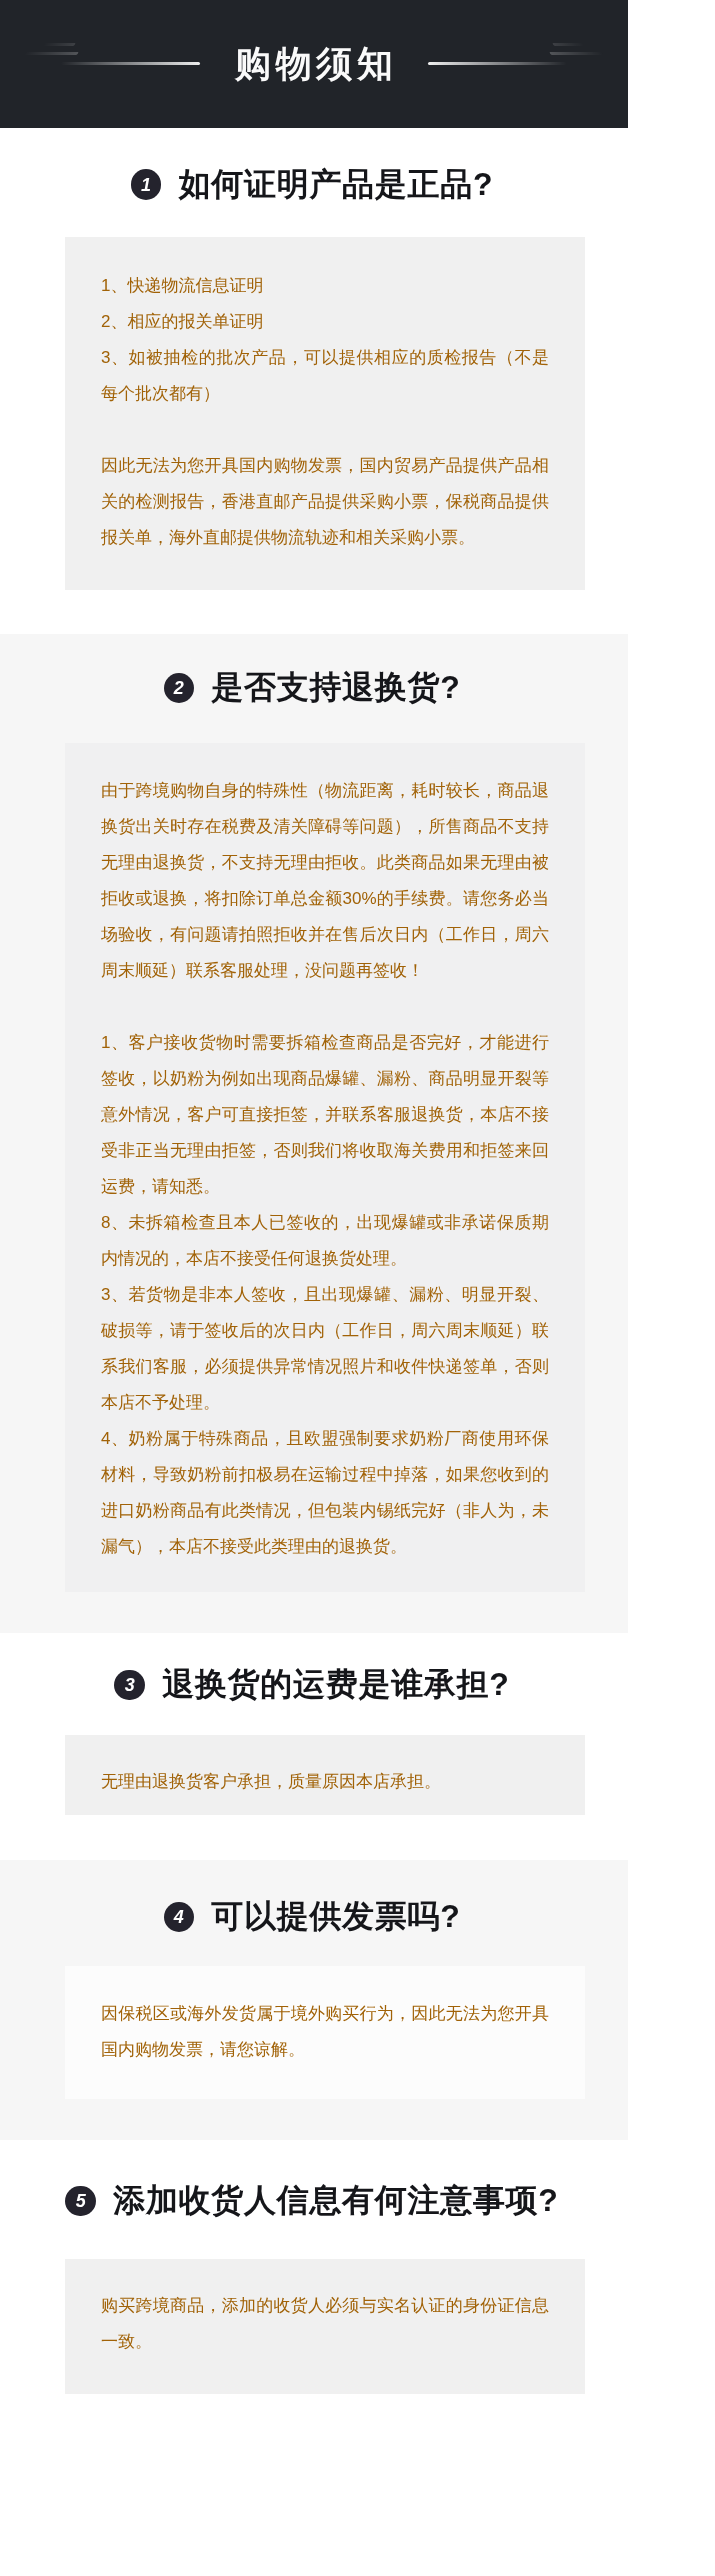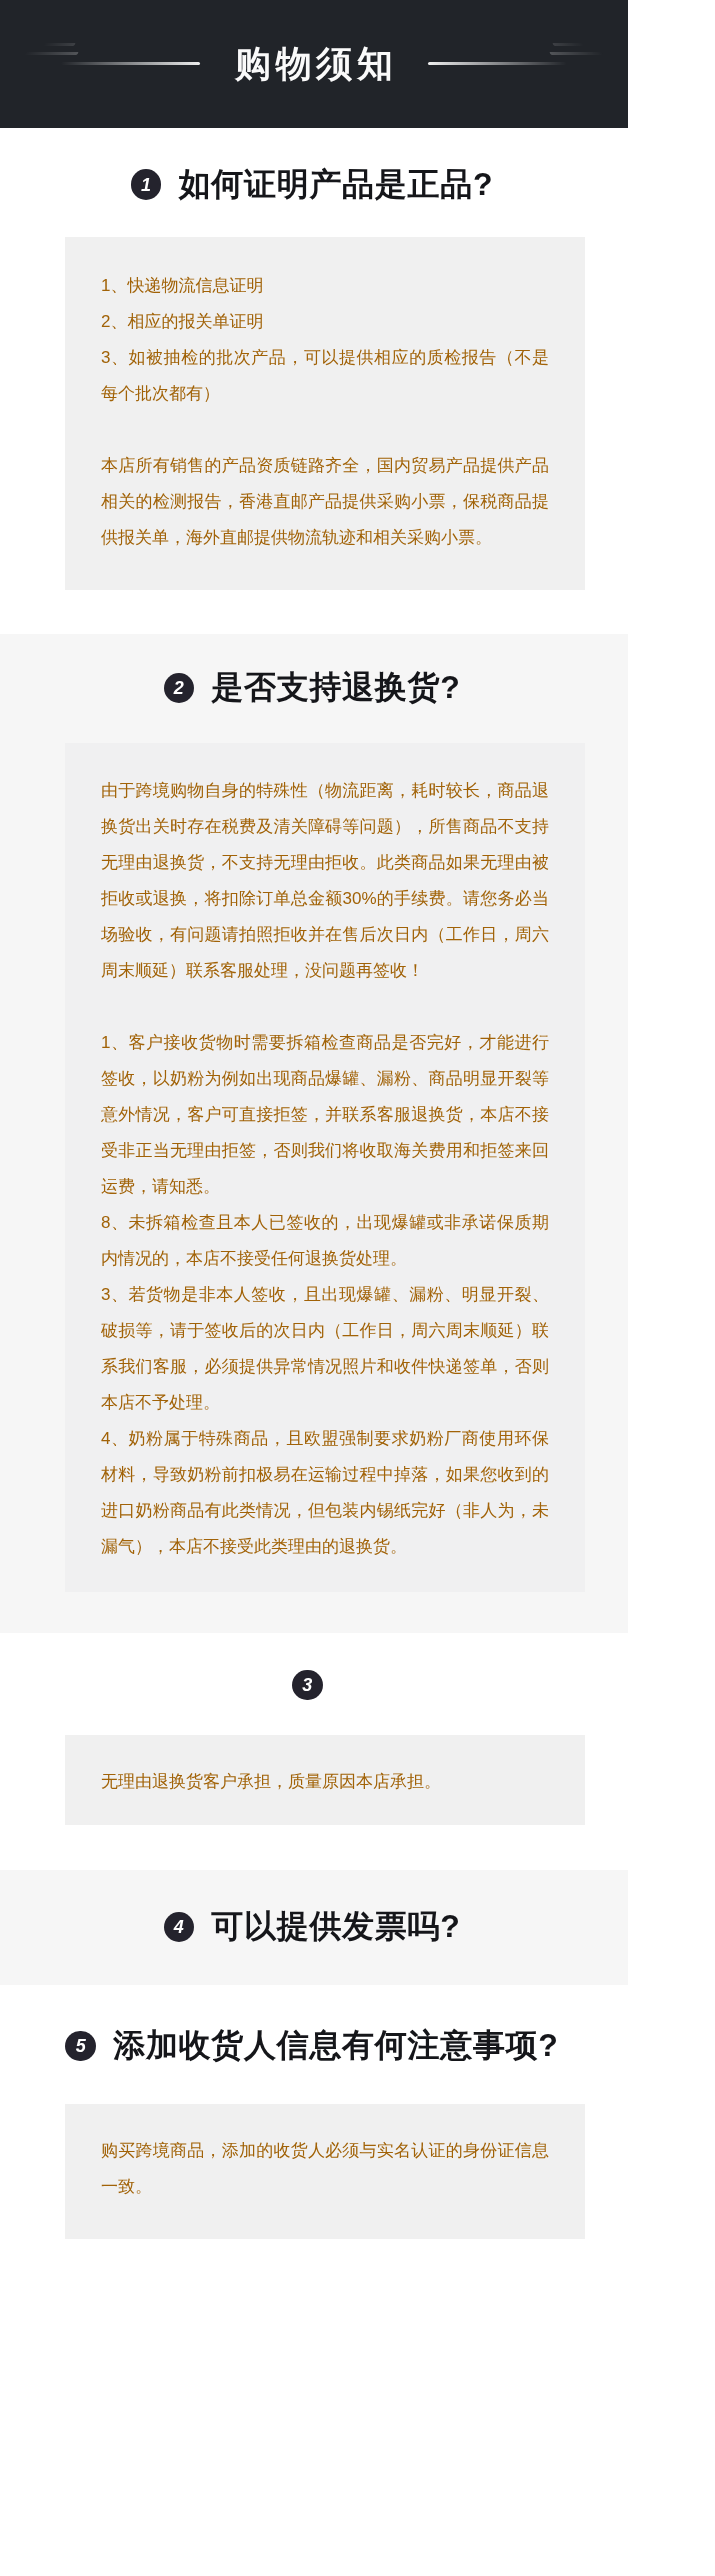--- a/index.html
+++ b/index.html
@@ -53,21 +53,21 @@
   .band{background:#f6f6f6;}
 
   
   .sec1 .title-row{margin-top:40px;}
   .sec1 .box{margin-top:36px;padding-bottom:34px;}
 
   .sec2{margin-top:44px;padding-top:38px;padding-bottom:41px;}
   .sec2 .box{margin-top:38px;background:#f0f0f1;padding-bottom:26.5px;}
 
   .sec3 .title-row{margin-top:36px;}
-  .sec3 .box{margin-top:33px;padding-top:29px;padding-bottom:25px;}
+  .sec3 .box{margin-top:33px;padding-top:29px;padding-bottom:15px;}
 
   .sec4{margin-top:45px;padding-top:41px;padding-bottom:41px;}
   .sec4 .box{margin-top:32px;background:#fcfcfc;padding-bottom:30.5px;}
 
   .sec5 .title-row{margin-top:45px;}
   .sec5 .box{margin-top:41px;padding-top:29px;padding-bottom:34px;}
 </style>
 </head>
 <body>
 
@@ -92,21 +92,21 @@
       <span class="badge">1</span>
       <h2 class="sec-title">如何证明产品是正品?</h2>
     </div>
     <div class="box">
         <div class="pgroup">
           <p>1、快递物流信息证明</p>
           <p>2、相应的报关单证明</p>
           <p>3、如被抽检的批次产品，可以提供相应的质检报告（不是每个批次都有）</p>
         </div>
         <div class="pgroup">
-          <p>本店所有销售的产品资质链路齐全，国内贸易产品提供产品相关的检测报告，香港直邮产品提供采购小票，保税商品提供报关单，海外直邮提供物流轨迹和相关采购小票。</p>
+          <p>因此无法为您开具国内购物发票，国内贸易产品提供产品相关的检测报告，香港直邮产品提供采购小票，保税商品提供报关单，海外直邮提供物流轨迹和相关采购小票。</p>
         </div>
       </div>
   </section>
 
   <section class="sec sec2 band">
     <div class="title-row">
       <span class="badge">2</span>
       <h2 class="sec-title">是否支持退换货?</h2>
     </div>
     <div class="box">
@@ -118,33 +118,39 @@
           <p>8、未拆箱检查且本人已签收的，出现爆罐或非承诺保质期内情况的，本店不接受任何退换货处理。</p>
           <p>3、若货物是非本人签收，且出现爆罐、漏粉、明显开裂、破损等，请于签收后的次日内（工作日，周六周末顺延）联系我们客服，必须提供异常情况照片和收件快递签单，否则本店不予处理。</p>
           <p>4、奶粉属于特殊商品，且欧盟强制要求奶粉厂商使用环保材料，导致奶粉前扣极易在运输过程中掉落，如果您收到的进口奶粉商品有此类情况，但包装内锡纸完好（非人为，未漏气），本店不接受此类理由的退换货。</p>
         </div>
       </div>
   </section>
 
   <section class="sec sec3">
     <div class="title-row">
       <span class="badge">3</span>
+      <h2 class="sec-title">退换货的运费是谁承担?</h2>
     </div>
     <div class="box">
         <div class="pgroup">
           <p>无理由退换货客户承担，质量原因本店承担。</p>
         </div>
       </div>
   </section>
 
   <section class="sec sec4 band">
     <div class="title-row">
       <span class="badge">4</span>
       <h2 class="sec-title">可以提供发票吗?</h2>
     </div>
+    <div class="box">
+        <div class="pgroup">
+          <p>因保税区或海外发货属于境外购买行为，因此无法为您开具国内购物发票，请您谅解。</p>
+        </div>
+      </div>
   </section>
 
   <section class="sec sec5">
     <div class="title-row">
       <span class="badge">5</span>
       <h2 class="sec-title">添加收货人信息有何注意事项?</h2>
     </div>
     <div class="box">
         <div class="pgroup">
           <p>购买跨境商品，添加的收货人必须与实名认证的身份证信息一致。</p>

